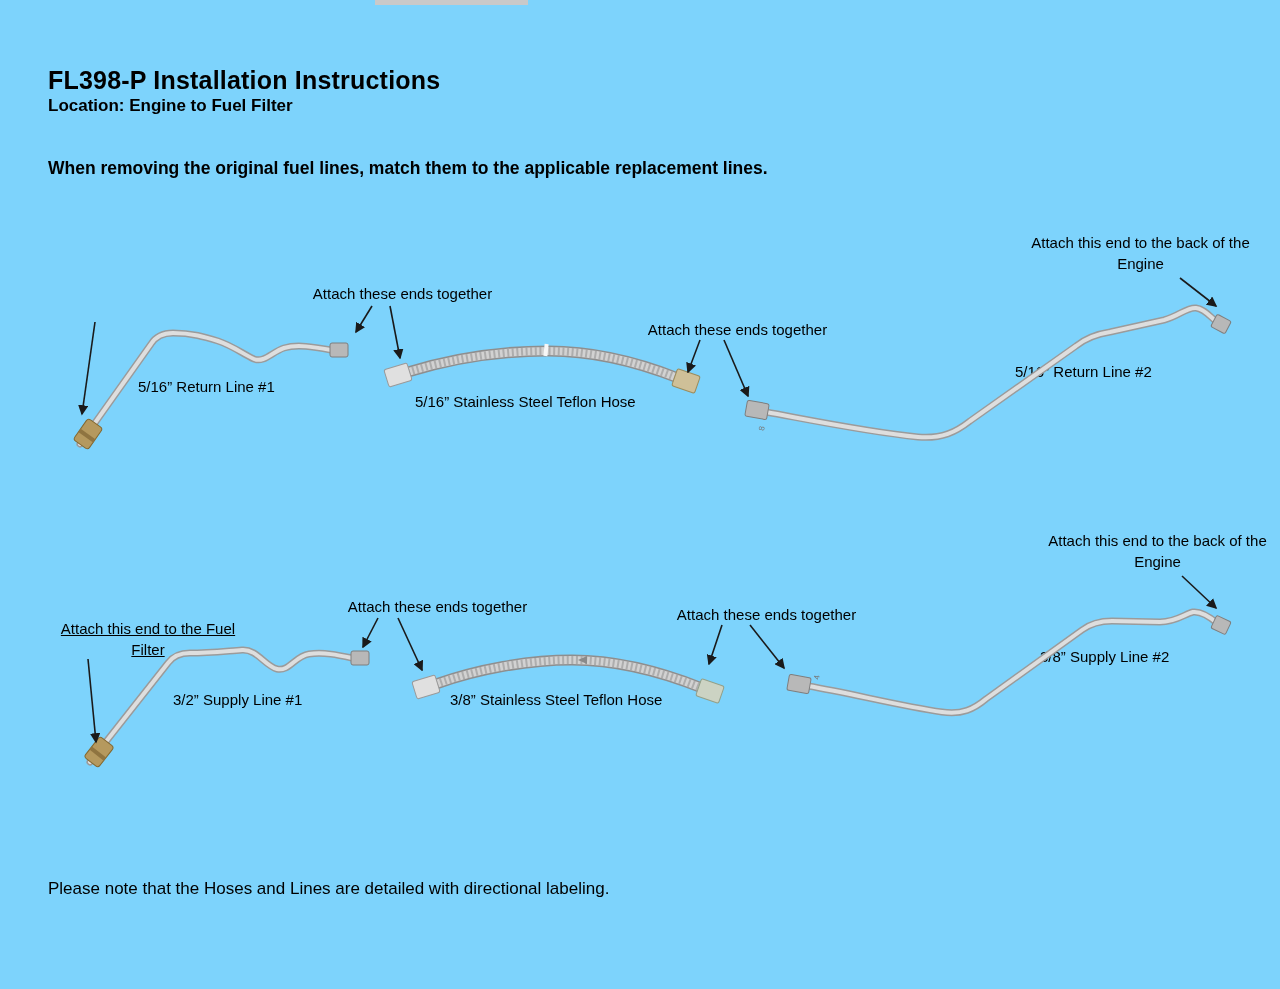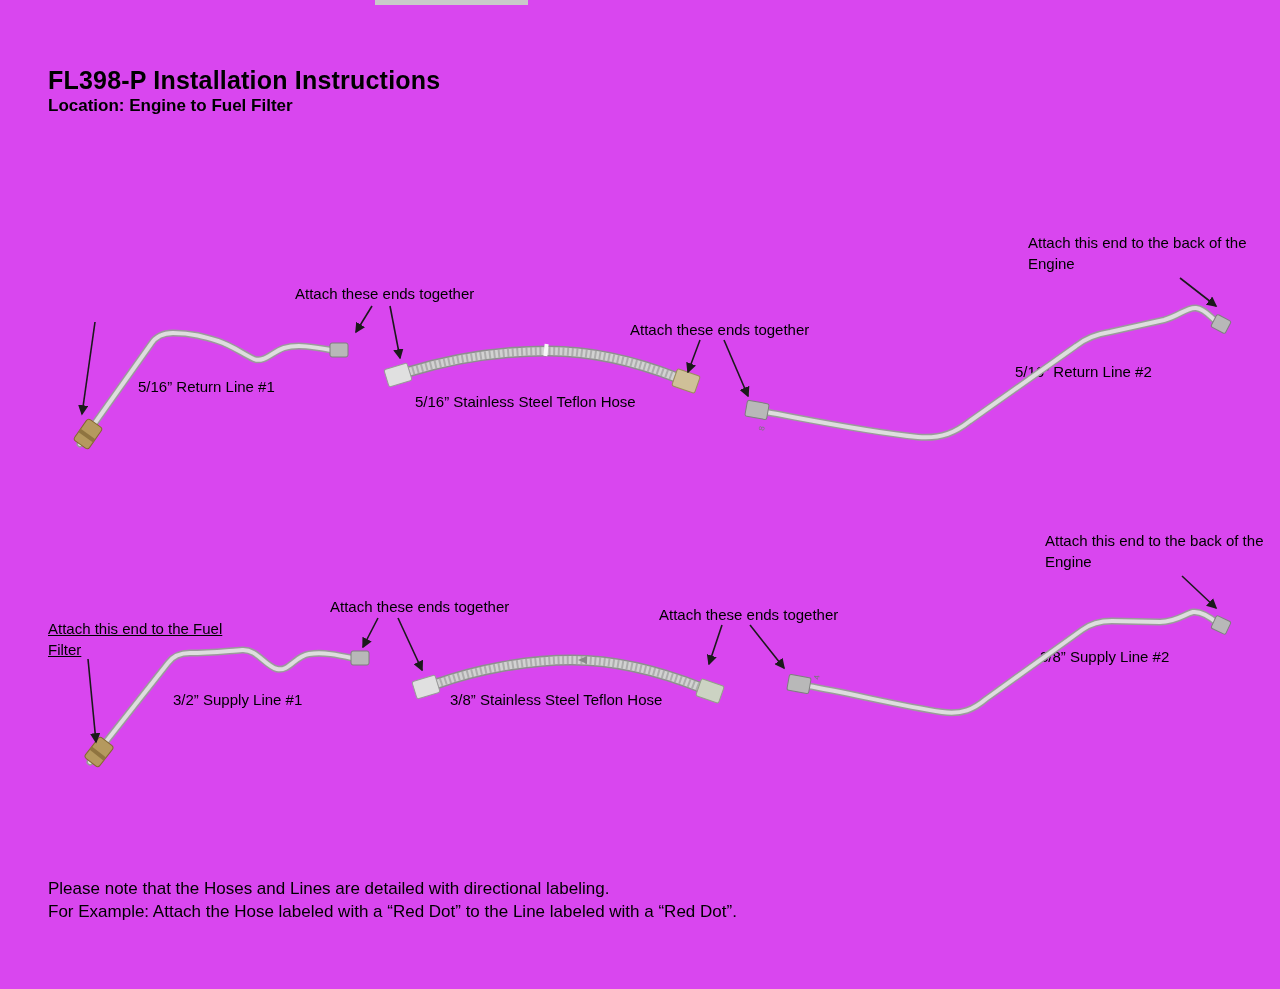--- a/index.html
+++ b/index.html
@@ -1,18 +1,18 @@
 <!DOCTYPE html>
 <html><head>
 <meta charset="utf-8">
 <style>
   * { margin:0; padding:0; box-sizing:border-box; }
   html,body { background:#ffffff; }
   body { font-family:"Liberation Sans", sans-serif; color:#000; }
-  .page { position:relative; width:1280px; height:989px; background:#d946ef; overflow:hidden; }
+  .page { position:relative; width:1280px; height:989px; background:#7dd3fc; overflow:hidden;text-align:center; }
 
   .top-artifact { position:absolute; left:375px; top:0; width:153px; height:5px; background:#c9c9c9; }
 
   .title    { position:absolute; left:48px; top:66px;  font-size:25px; font-weight:bold; letter-spacing:.2px; }
   .subtitle { position:absolute; left:48px; top:96px; font-size:17px; font-weight:bold; }
   .intro    { position:absolute; left:48px; top:158px; font-size:17.5px; font-weight:bold; }
 
   .ann        { position:absolute; font-size:15px; line-height:1.42; }
   .part-label { position:absolute; font-size:15px; white-space:nowrap; }
 
@@ -38,40 +38,40 @@
 </style>
 </head>
 <body>
 
 <div class="page">
 
   <div class="top-artifact"></div>
 
   <h1 class="title">FL398-P Installation Instructions</h1>
   <div class="subtitle">Location: Engine to Fuel Filter</div>
+  <div class="intro">When removing the original fuel lines, match them to the applicable replacement lines.</div>
 
   <div class="ann" style="left:295px; top:283px; width:215px;">Attach these ends together</div>
   <div class="ann" style="left:630px; top:319px; width:215px;">Attach these ends together</div>
   <div class="ann" style="left:1028px; top:232px; width:225px;">Attach this end to the back of the Engine</div>
 
   <div class="part-label" style="left:138px;  top:378px;">5/16” Return Line #1</div>
   <div class="part-label" style="left:415px;  top:393px;">5/16” Stainless Steel Teflon Hose</div>
   <div class="part-label" style="left:1015px; top:363px;">5/16” Return Line #2</div>
 
   <div class="ann" style="left:330px; top:596px; width:215px;">Attach these ends together</div>
   <div class="ann" style="left:659px; top:604px; width:215px;">Attach these ends together</div>
   <div class="ann" style="left:48px;  top:618px; width:200px;text-decoration:underline;">Attach this end to the Fuel Filter</div>
   <div class="ann" style="left:1045px; top:530px; width:225px;">Attach this end to the back of the Engine</div>
 
   <div class="part-label" style="left:173px;  top:691px;">3/2” Supply Line #1</div>
   <div class="part-label" style="left:450px;  top:691px;">3/8” Stainless Steel Teflon Hose</div>
   <div class="part-label" style="left:1040px; top:648px;">3/8” Supply Line #2</div>
 
   <div class="footer-line" style="top:879px;">Please note that the Hoses and Lines are detailed with directional labeling.</div>
-  <div class="footer-line" style="top:902px;">For Example: Attach the Hose labeled with a “Red Dot” to the Line labeled with a “Red Dot”.</div>
 
   <svg class="diagram" style="top:220px;" width="1280" height="250" viewBox="0 0 1280 250">
     <defs>
       <marker id="arrowhead-t" viewBox="0 0 10 10" refX="8.5" refY="5" markerWidth="6.5" markerHeight="6.5" orient="auto-start-reverse">
         <path d="M0,0 L10,5 L0,10 z" fill="#1a1a1a"></path>
       </marker>
     </defs>
 
     <g>
       <path class="tube-outer" d="M 80,224 L 151,124 C 156,116 164,113 173,113 C 192,113 205,117 218,121 C 233,126 243,134 254,139 C 264,143 272,132 284,128 C 297,124 314,127 331,130"></path>

